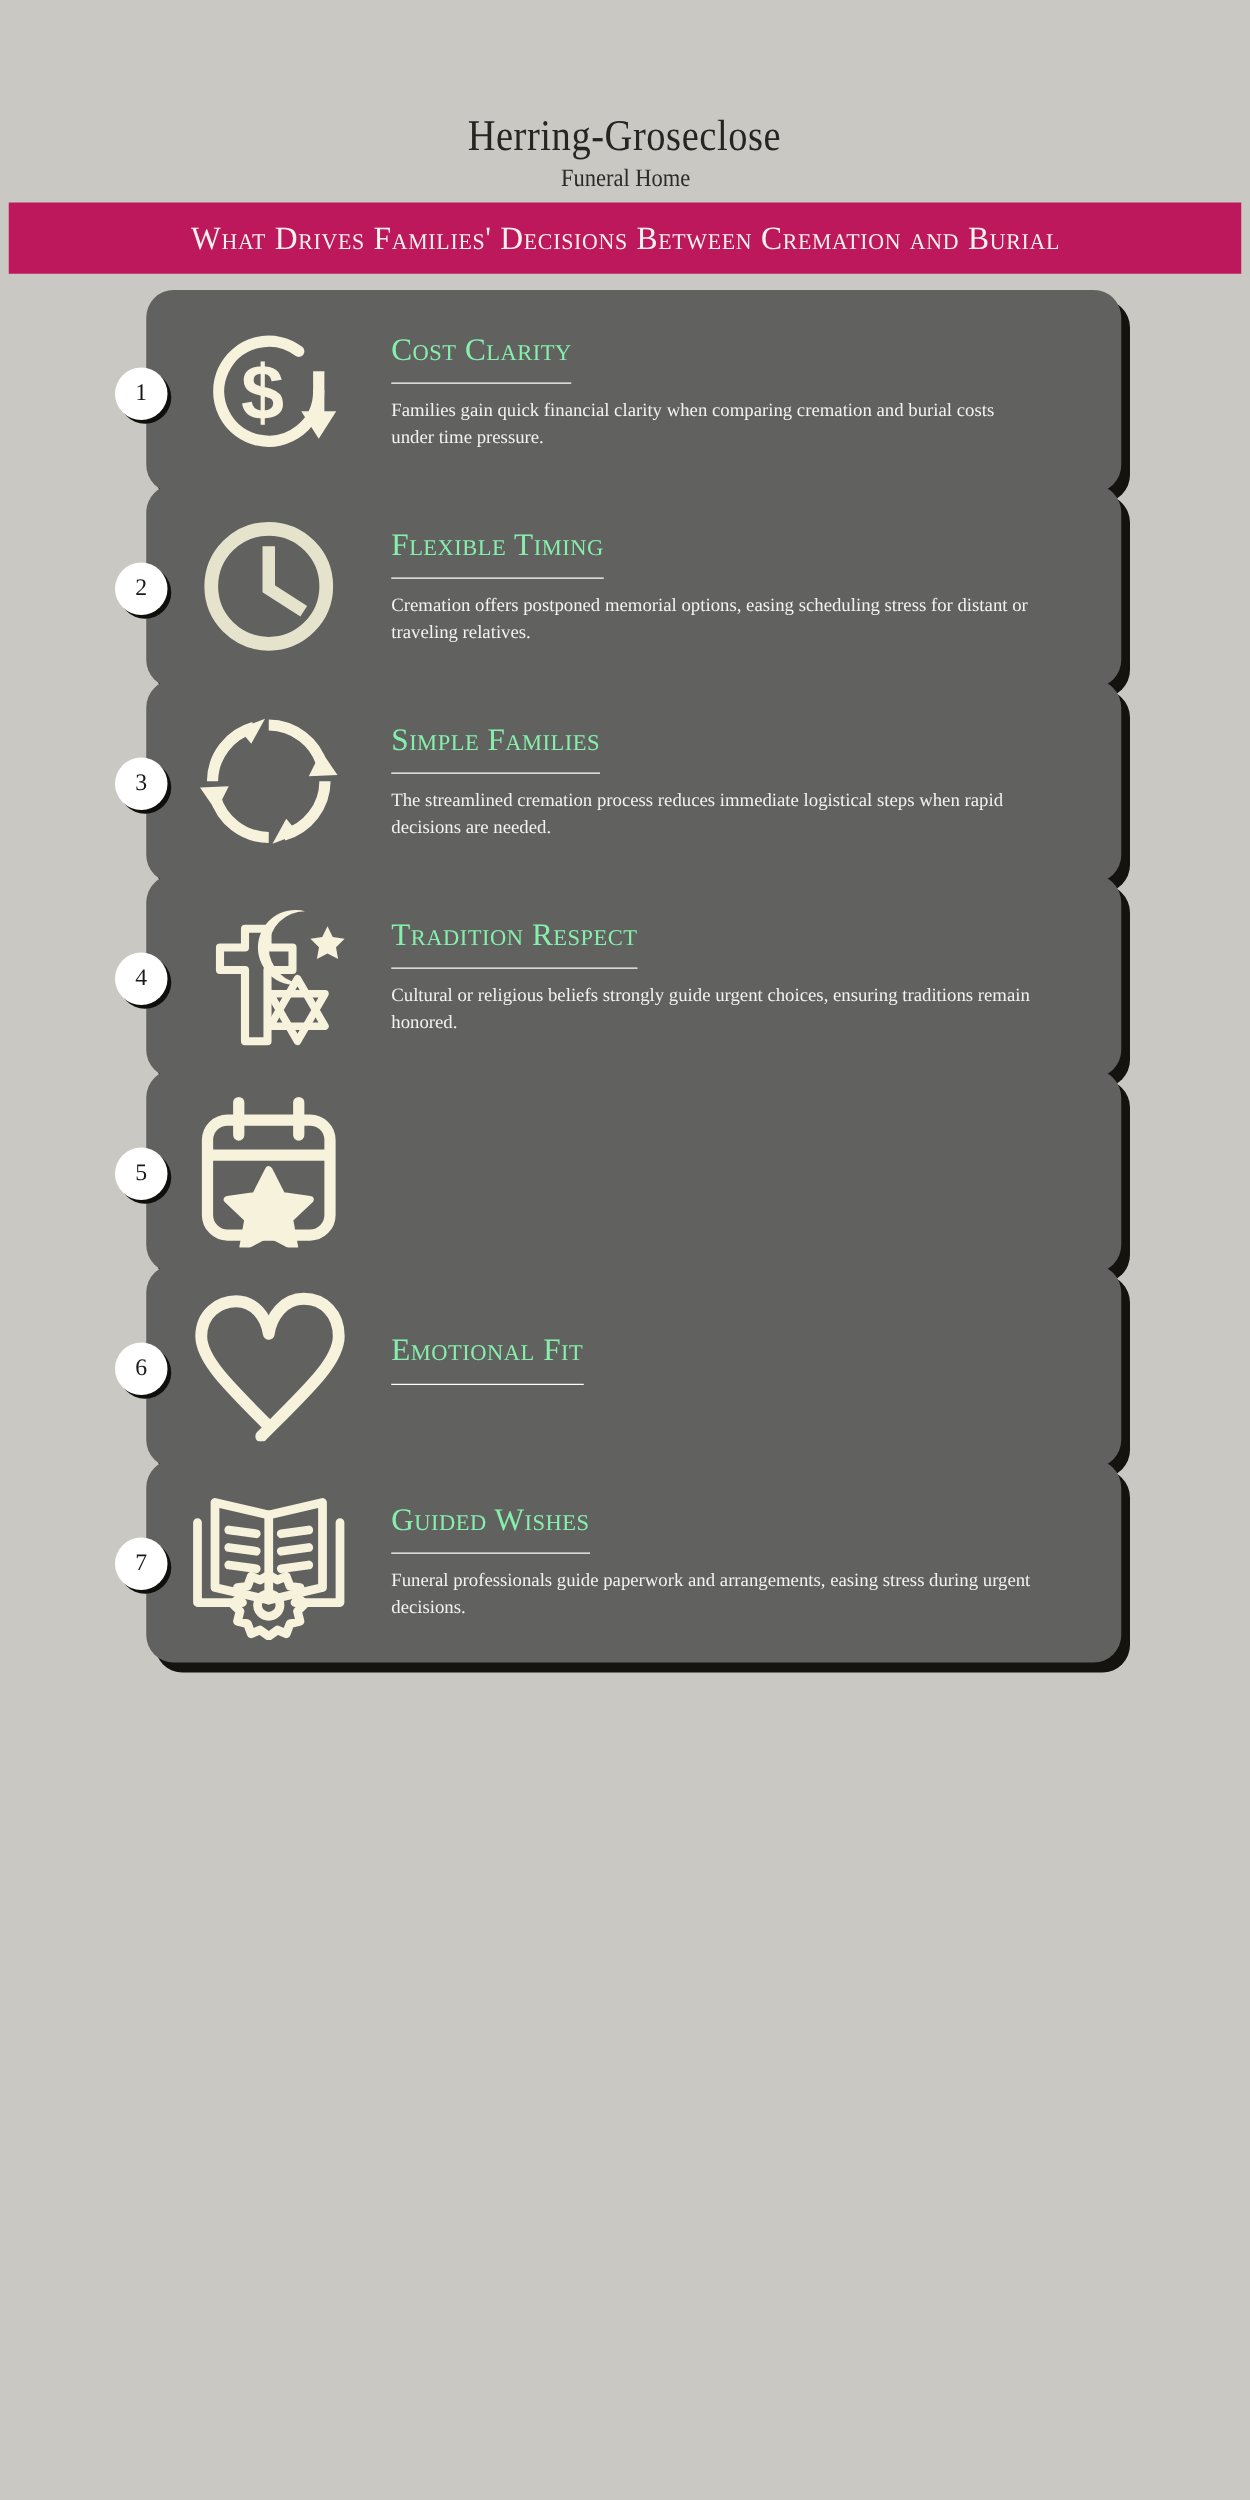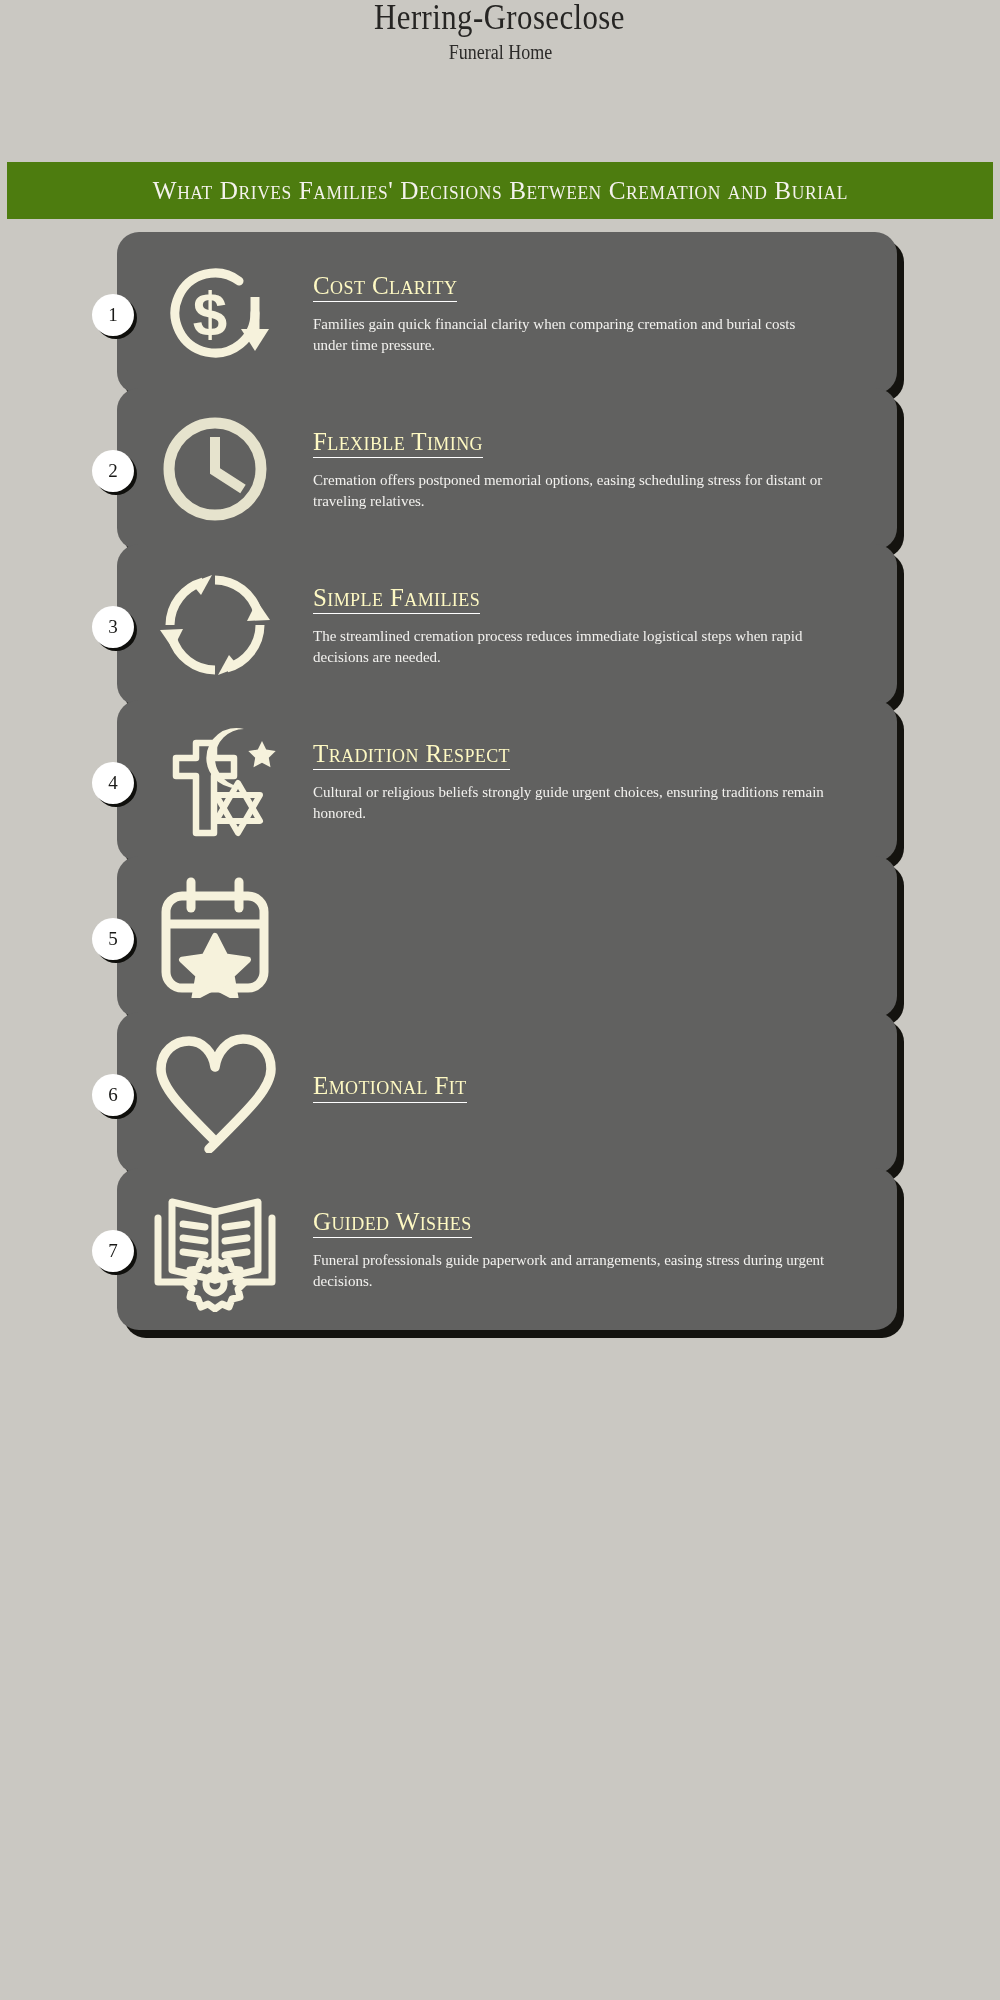--- a/index.html
+++ b/index.html
@@ -7,21 +7,21 @@
     width:1000px;height:2000px;
     background:#cac8c2;
     font-family:"Liberation Serif","DejaVu Serif",serif;
     overflow:hidden;
     position:relative;
   }
   
   .brand{
     height:155px;
     display:flex;flex-direction:column;
-    align-items:center;justify-content:flex-start;
+    align-items:center;justify-content:flex-end;
     background:#cac8c2;
   }
   .brand-name{
     font-size:35px;
     letter-spacing:.5px;
     color:#262523;
     font-weight:400;
     font-family:"Liberation Serif","DejaVu Serif",serif;
     transform:scaleX(.88);
     white-space:nowrap;
@@ -32,21 +32,21 @@
     color:#2c2b29;
     margin-top:4px;
     transform:scaleX(.9);
     white-space:nowrap;
   }
   
   .banner{
     position:absolute;
     left:7px;top:162px;
     width:986px;height:57px;
-    background:#4d7c0f;
+    background:#be185d;
     display:flex;align-items:center;justify-content:center;
   }
   .banner-text{
     color:#f4f2ec;
     font-size:26px;
     font-variant:small-caps;
     letter-spacing:.6px;
     white-space:nowrap;
     transform:scaleX(.97);
   }
@@ -85,27 +85,27 @@
     min-width:196px;
     height:162px;
     display:flex;align-items:center;justify-content:center;
   }
   .icon-box svg{display:block;}
   .txt{
     padding-right:28px;
     padding-top:2px;
   }
   .c-title{
-    color:#fef9c3;
+    color:#86efac;
     font-size:25px;
     font-variant:small-caps;
     letter-spacing:.4px;
     display:inline-block;
     border-bottom:1.5px solid #ffffff;
-    padding-bottom:2px;
+    padding-bottom:12px;
     margin-bottom:12px;
     line-height:1.05;
   }
   .c-desc{
     color:#f3f2ef;
     font-size:15px;
     line-height:1.38;
     max-width:520px;
   }
   

